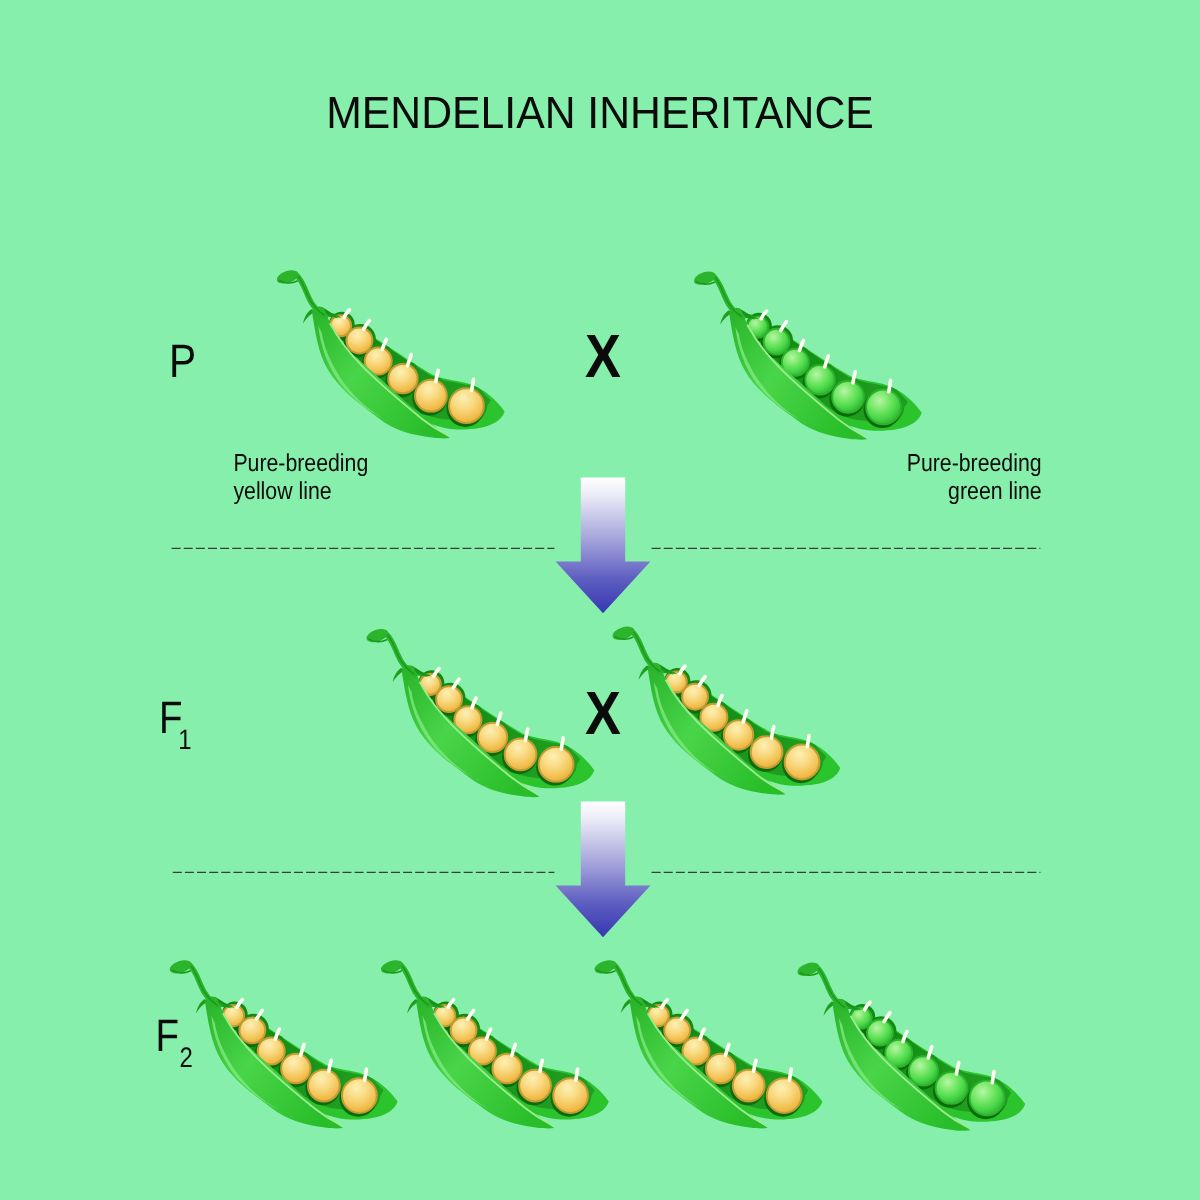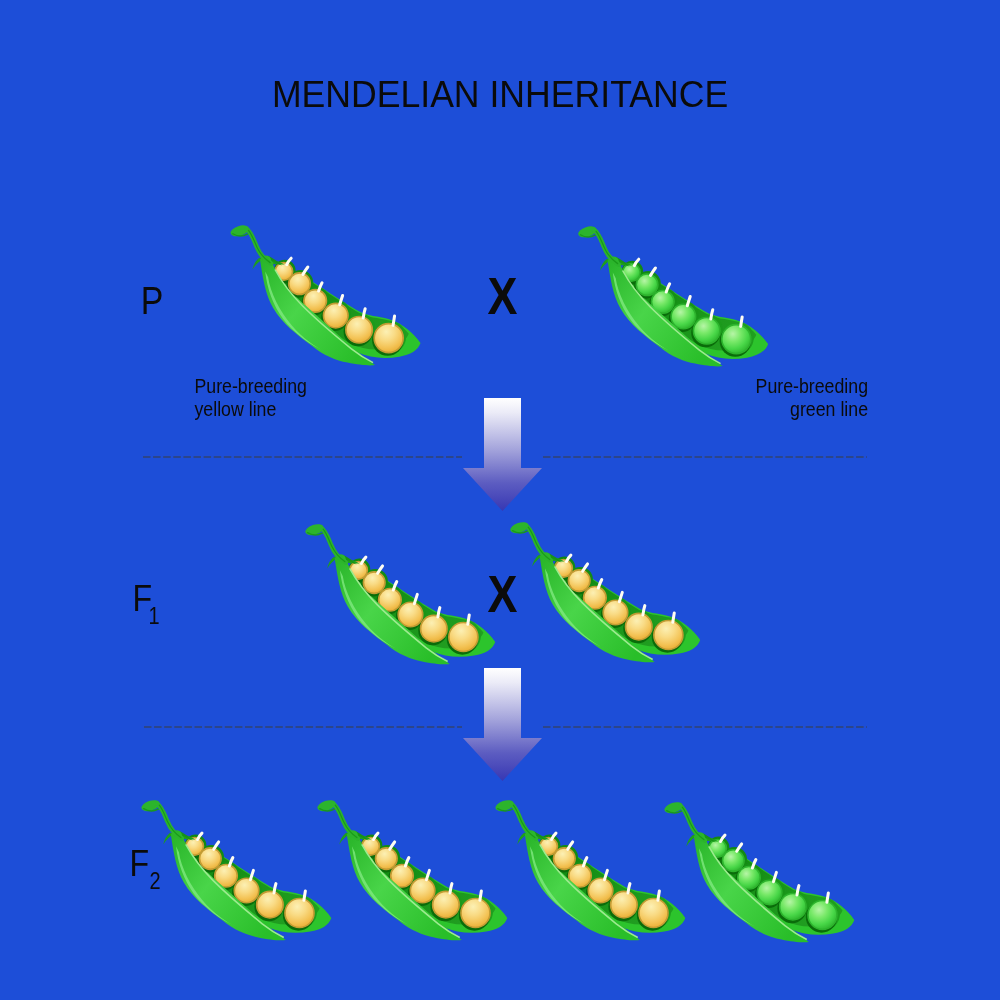--- a/index.html
+++ b/index.html
@@ -1,16 +1,16 @@
 <!DOCTYPE html>
 <html><head>
 <meta charset="utf-8">
 <style>
   html,body{margin:0;padding:0;background:#ffffff;}
-  #page{position:relative;width:1000px;height:1000px;background:#1d4ed8;overflow:hidden;
+  #page{position:relative;width:1000px;height:1000px;background:#86efac;overflow:hidden;
         font-family:"Liberation Sans",sans-serif;}
   svg{display:block;}
 </style>
 </head>
 <body>
 <div id="page">
 <svg width="1000" height="1000" viewBox="0 0 1000 1000">
 <defs>
 
   <linearGradient id="arrowG" x1="0" y1="0" x2="0" y2="1">

